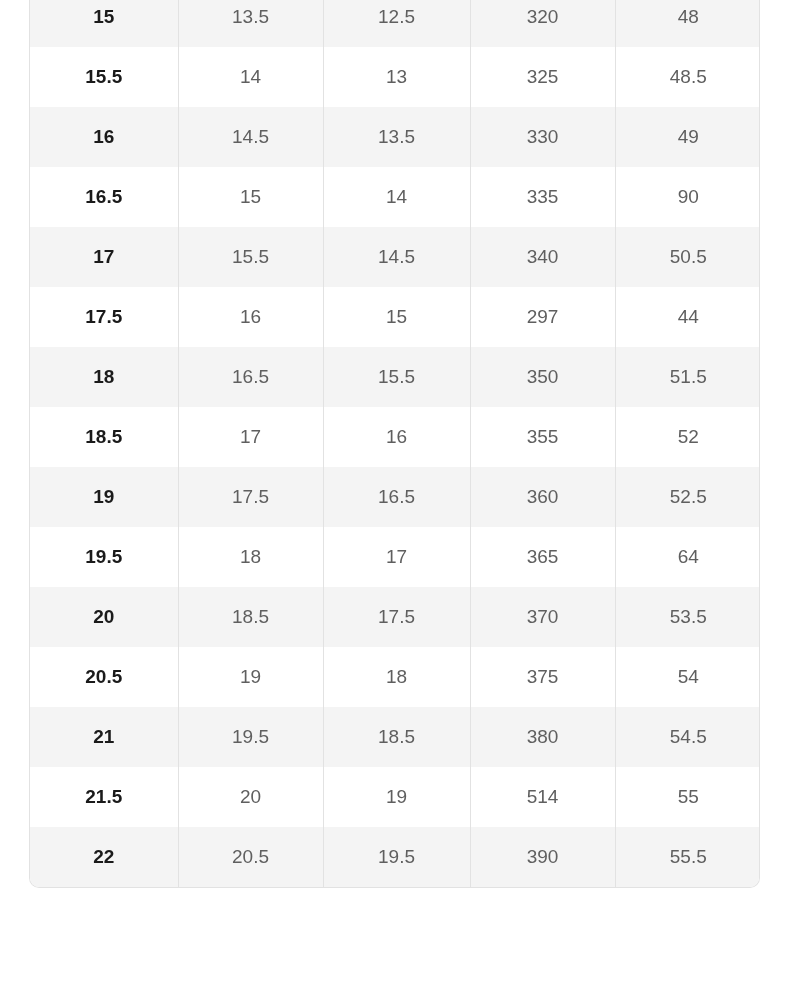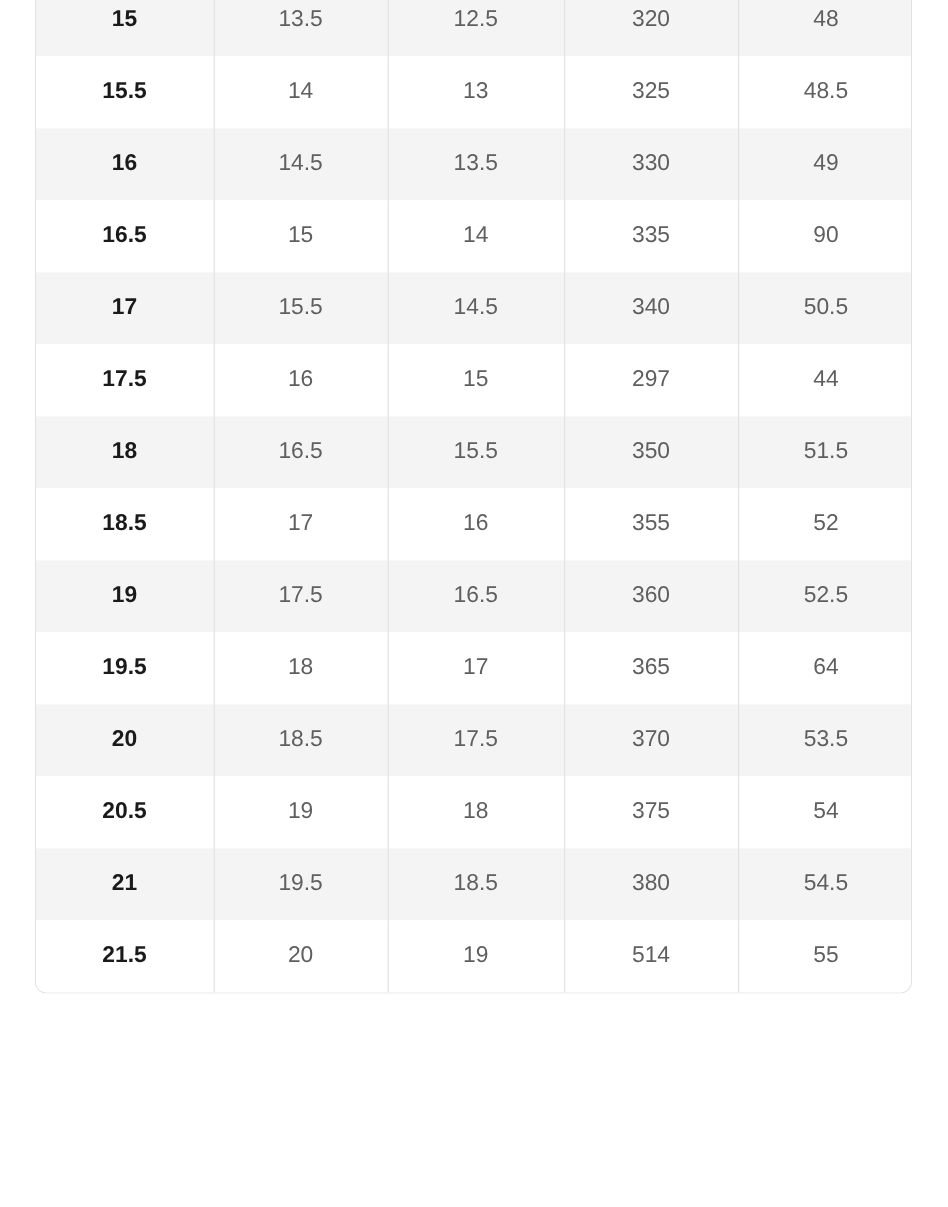--- a/index.html
+++ b/index.html
@@ -195,19 +195,26 @@
               <td>380</td>
               <td>54.5</td>
             </tr>
             <tr class="row-even">
               <td class="col-primary">21.5</td>
               <td>20</td>
               <td>19</td>
               <td>514</td>
               <td>55</td>
             </tr>
+            <tr class="row-odd">
+              <td class="col-primary">22</td>
+              <td>20.5</td>
+              <td>19.5</td>
+              <td>390</td>
+              <td>55.5</td>
+            </tr>
           </tbody>
       </table>
 
     </div>
   </div>
 
 </div>
 
 </body></html>

